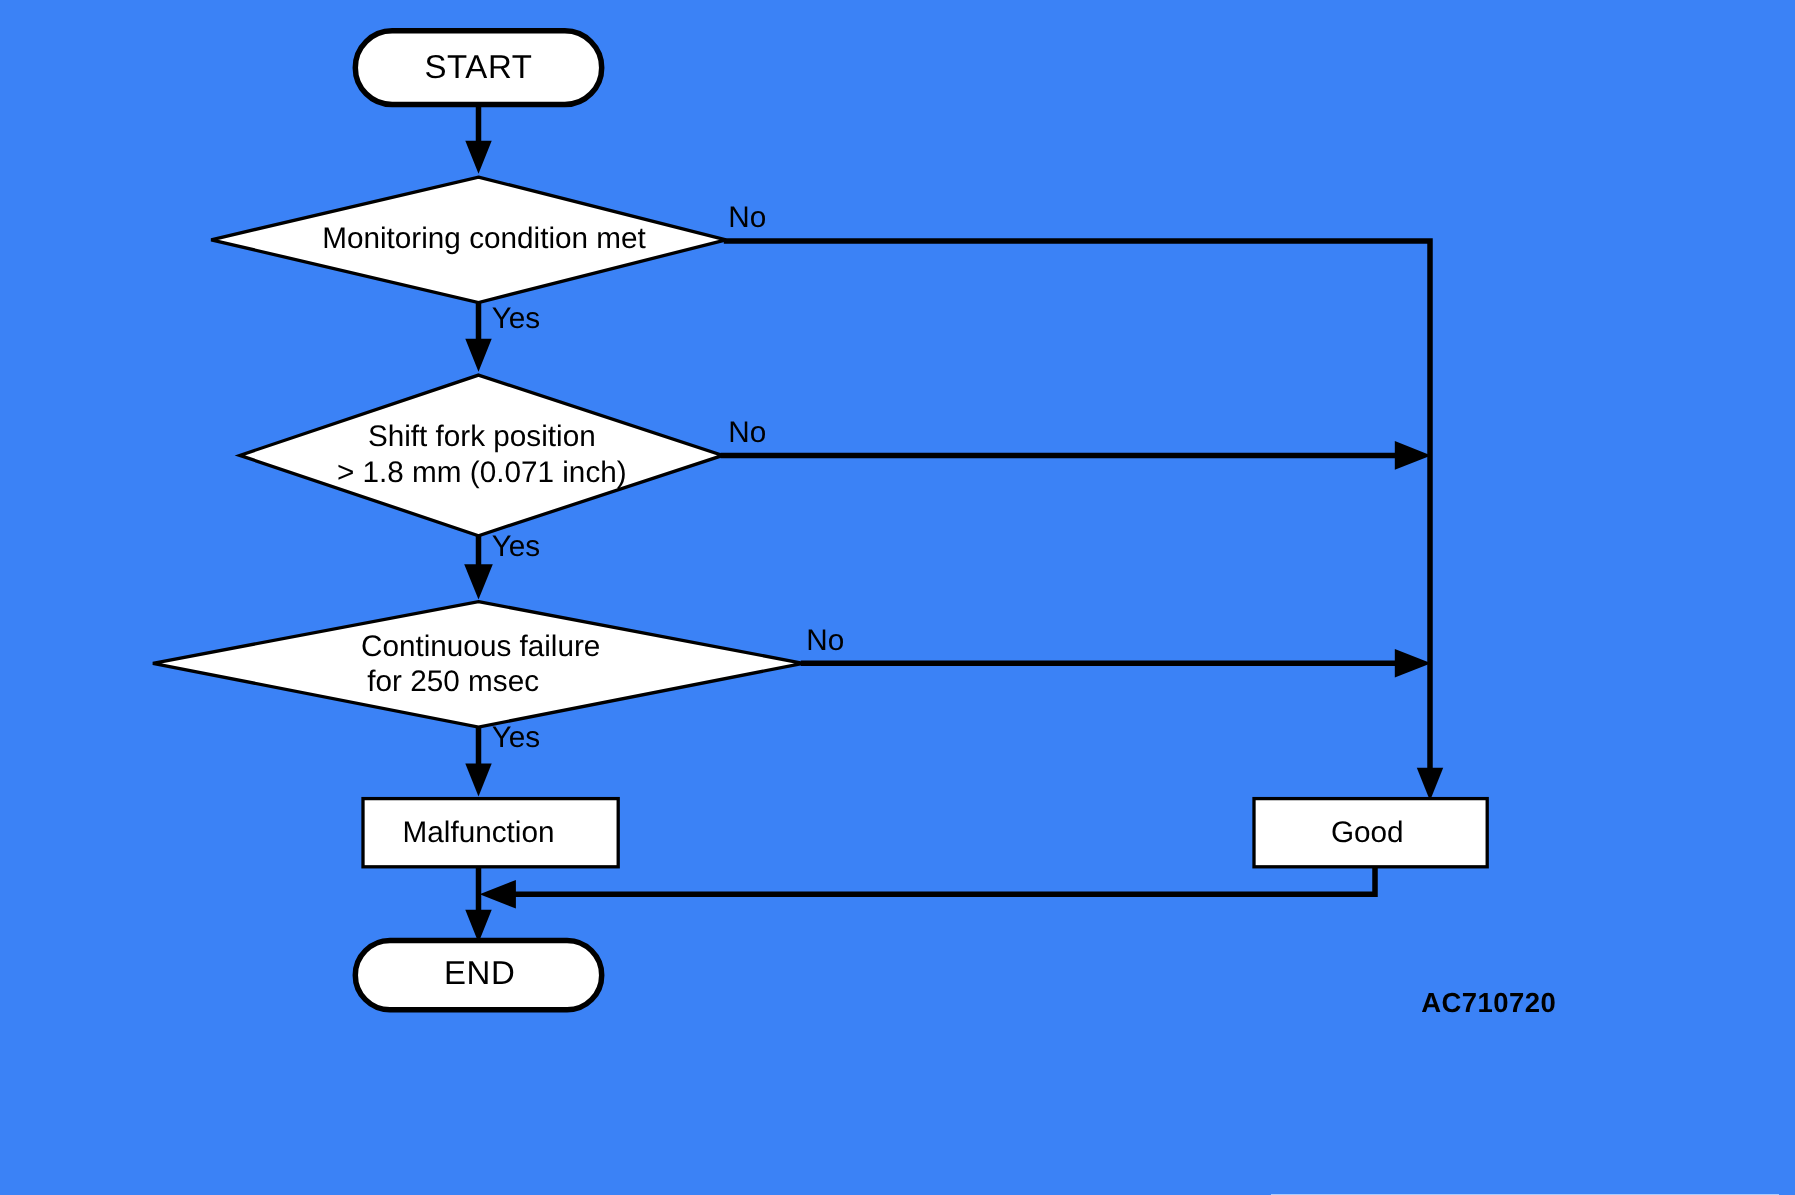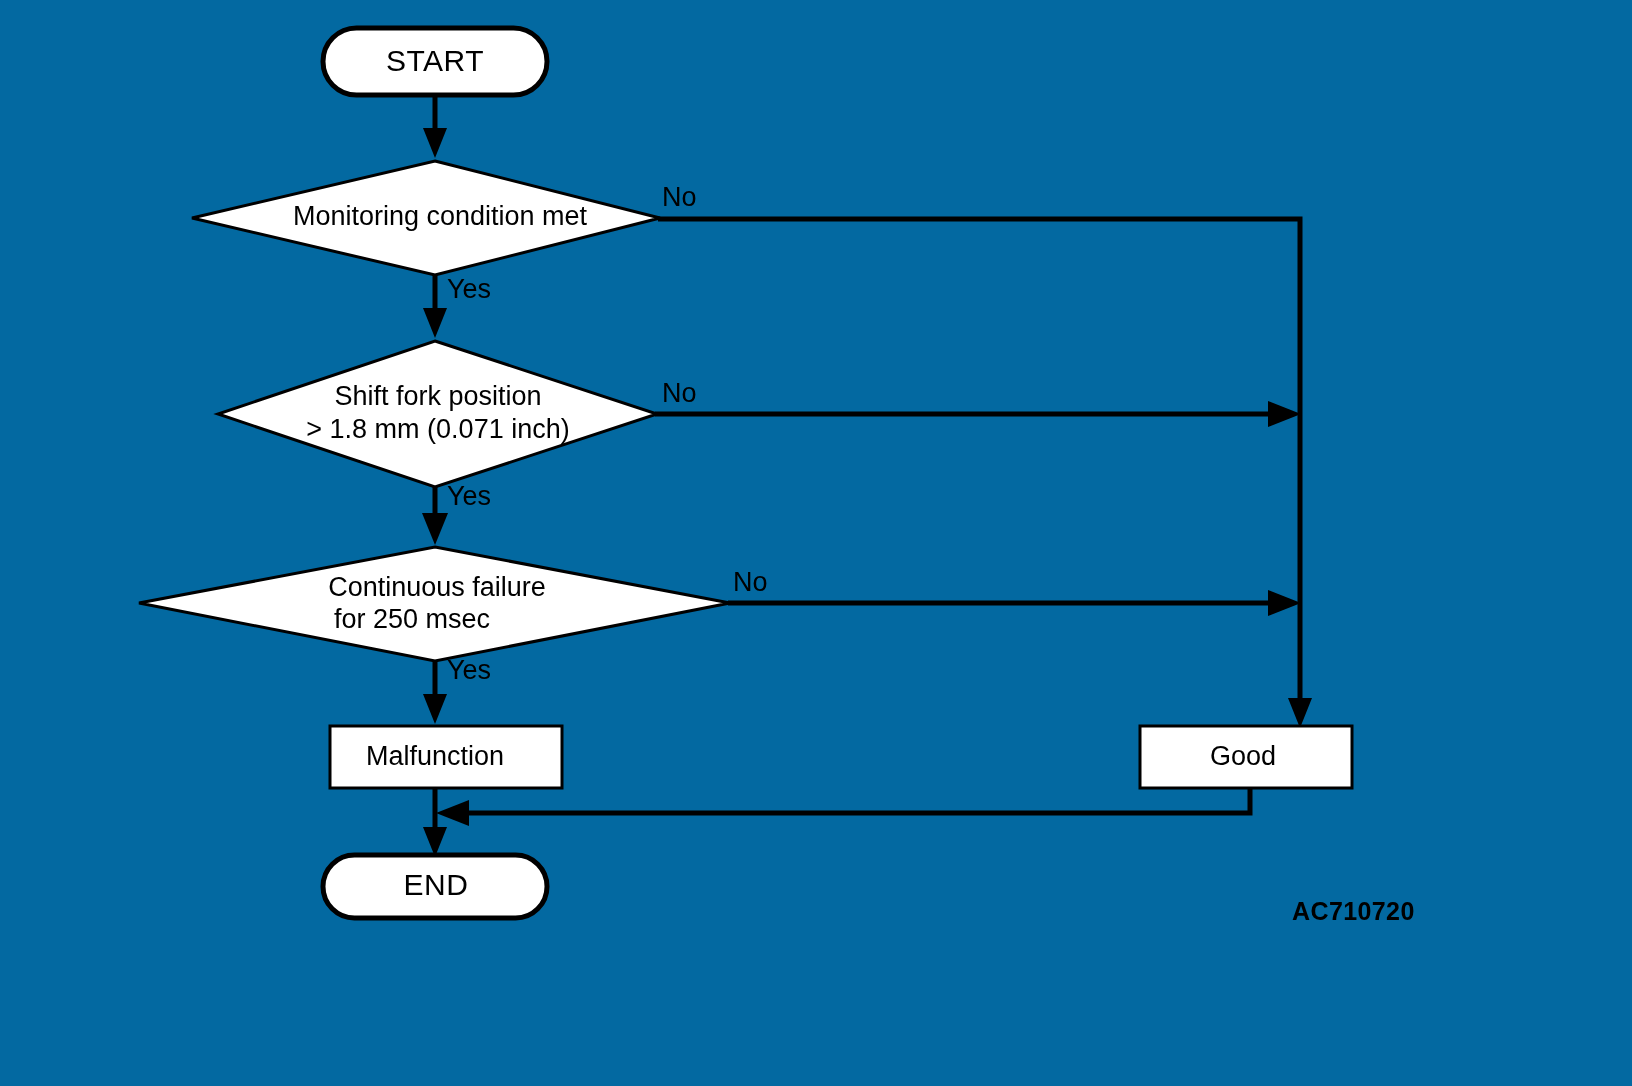--- a/index.html
+++ b/index.html
@@ -10,21 +10,21 @@
   body {
     width: 1632px;
     height: 1086px;
     font-family: "Liberation Sans", sans-serif;
     overflow: hidden;
   }
   #flowchart-root {
     position: relative;
     width: 1632px;
     height: 1086px;
-    background: #0369a1;
+    background: #3b82f6;
   }
   svg.flow-canvas {
     display: block;
     width: 1632px;
     height: 1086px;
   }
   .shape-outline {
     fill: #ffffff;
     stroke: #000000;
   }

